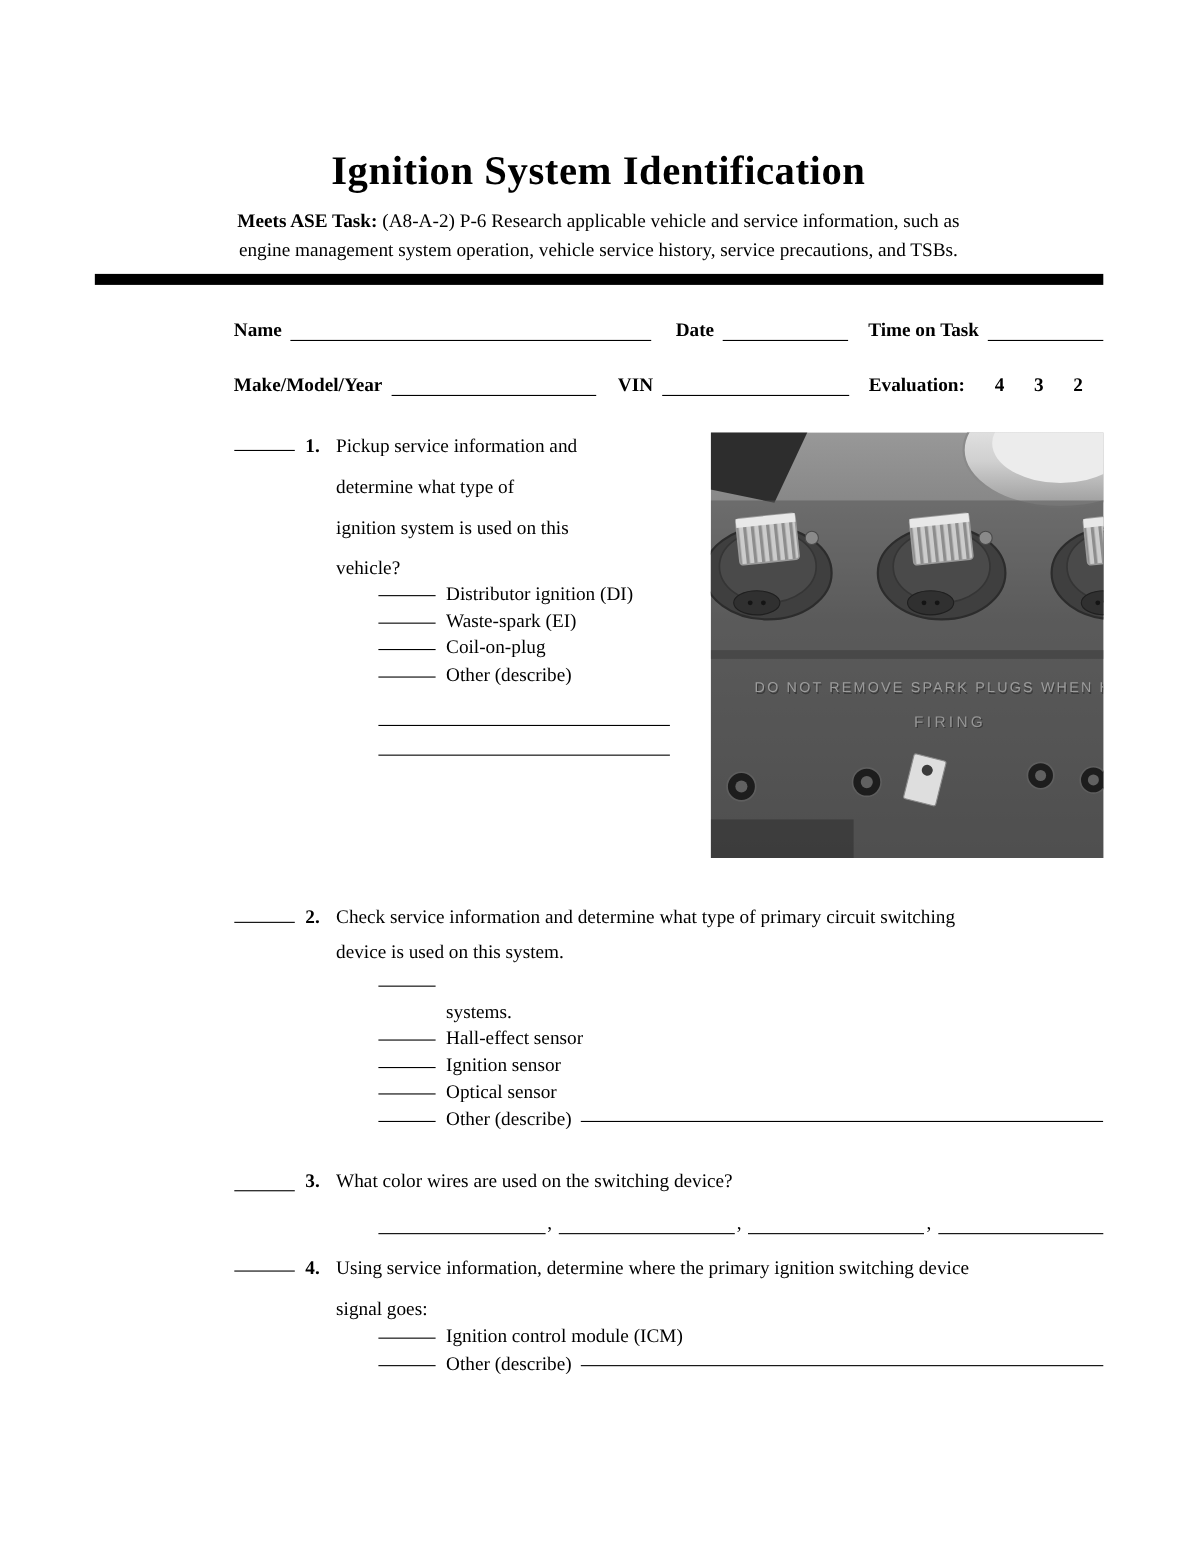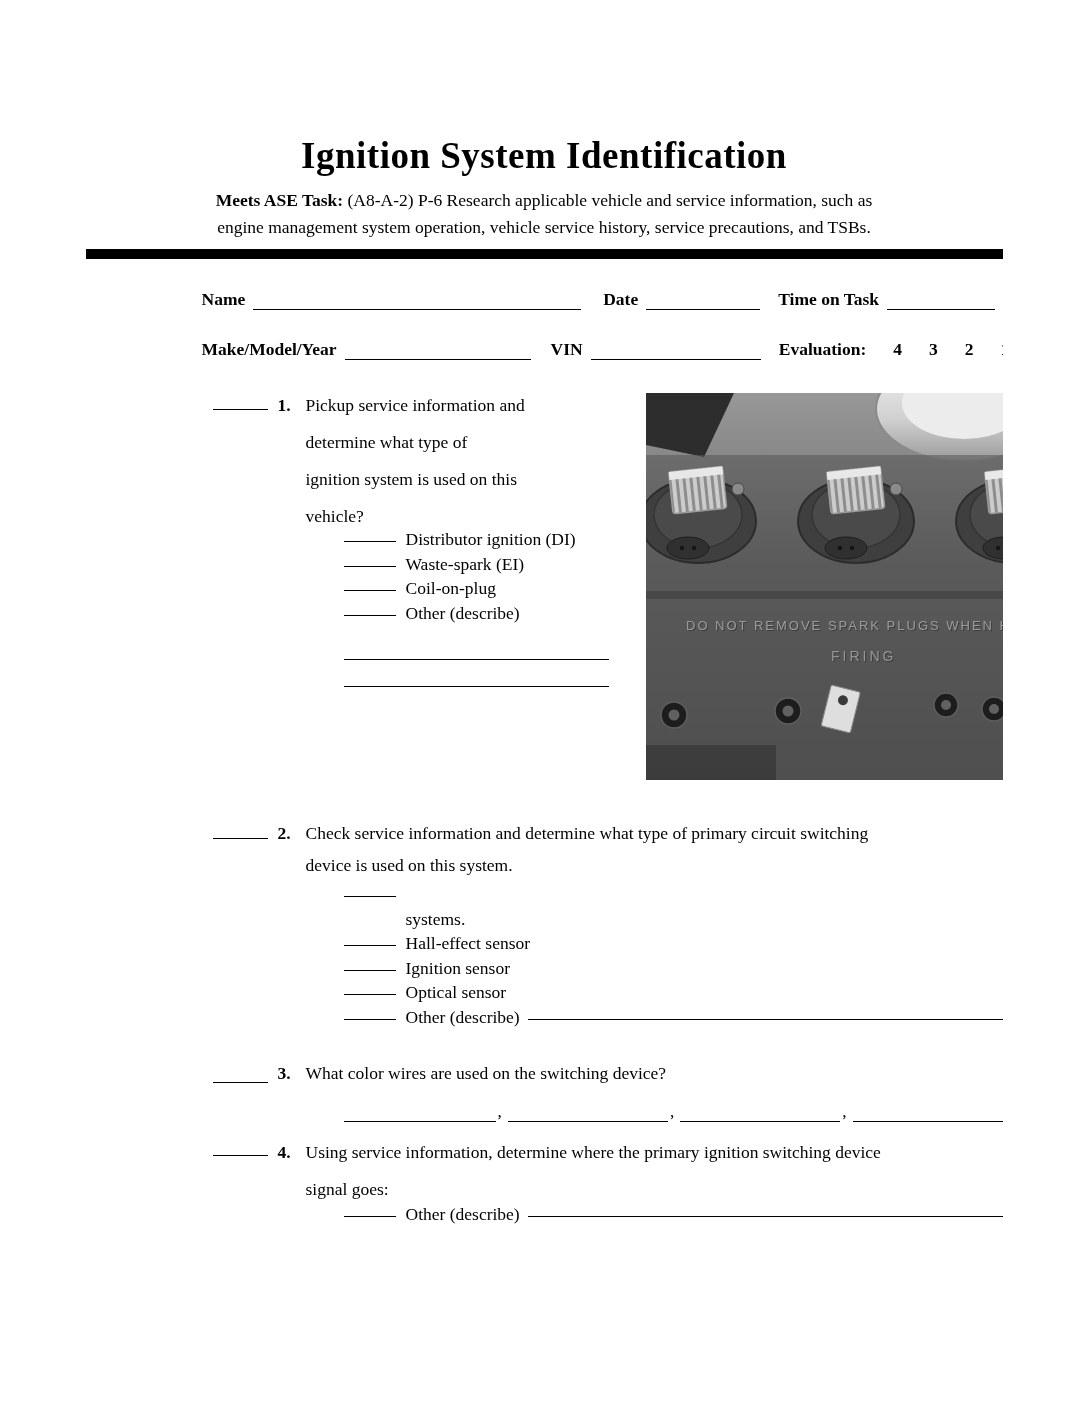--- a/index.html
+++ b/index.html
@@ -9,21 +9,21 @@
     font-family:"Liberation Serif", serif; color:#000; font-size:17.5px;
     overflow:hidden; margin:0 auto;
   }
   .b { font-weight:bold; }
   .pnum { position:absolute; top:62px; left:936px; font-size:18px; }
   .title { position:absolute; top:134px; left:0; width:100%; text-align:center;
            font-size:37px; font-weight:bold; letter-spacing:0.5px; }
   .ase { position:absolute; top:187px; left:0; width:100%; text-align:center;
          font-size:17.5px; line-height:27px; }
   .rule { position:absolute; top:249px; left:0; width:1088px; height:10px; background:#000; }
-  .frow { position:absolute; left:116px; display:flex; align-items:flex-end; white-space:nowrap; height:24px; }
+  .frow { position:absolute; left:127px; display:flex; align-items:flex-end; white-space:nowrap; height:24px; }
   .u { display:inline-block; border-bottom:1.6px solid #000; height:15px; }
   .num { font-weight:bold; margin-left:27px; }
   .scoreu { position:absolute; left:127px; width:55px; height:16px; border-bottom:1.6px solid #000; }
   .qblock { position:absolute; left:220px; }
   .qnum { position:absolute; left:-28px; top:0; font-weight:bold; }
   .qline { position:relative; }
   .lh37 .qline { line-height:37px; }
   .lh32 .qline { line-height:32px; }
   .lh24 .qline { line-height:24px; }
   .olist { position:absolute; left:258px; }
@@ -268,18 +268,22 @@
 
   <div class="scoreu" style="top:1140px;"></div>
   <div class="qblock lh37" style="top:1134px; width:730px;">
     <div class="qline"><span class="qnum">4.</span><span>Using service information, determine where the primary ignition switching device</span></div>
     <div class="qline">signal goes:</div>
   </div>
 
   <div class="olist" style="top:1204px;">
     <div class="orow">
       <span class="opt-u"></span>
+      <span>Ignition control module (ICM)</span>
+    </div>
+    <div class="orow">
+      <span class="opt-u"></span>
       <span>Other (describe)</span>
       <span class="tailu" style="width:483px;"></span>
     </div>
   </div>
 
 </div>
 
 </body></html>

